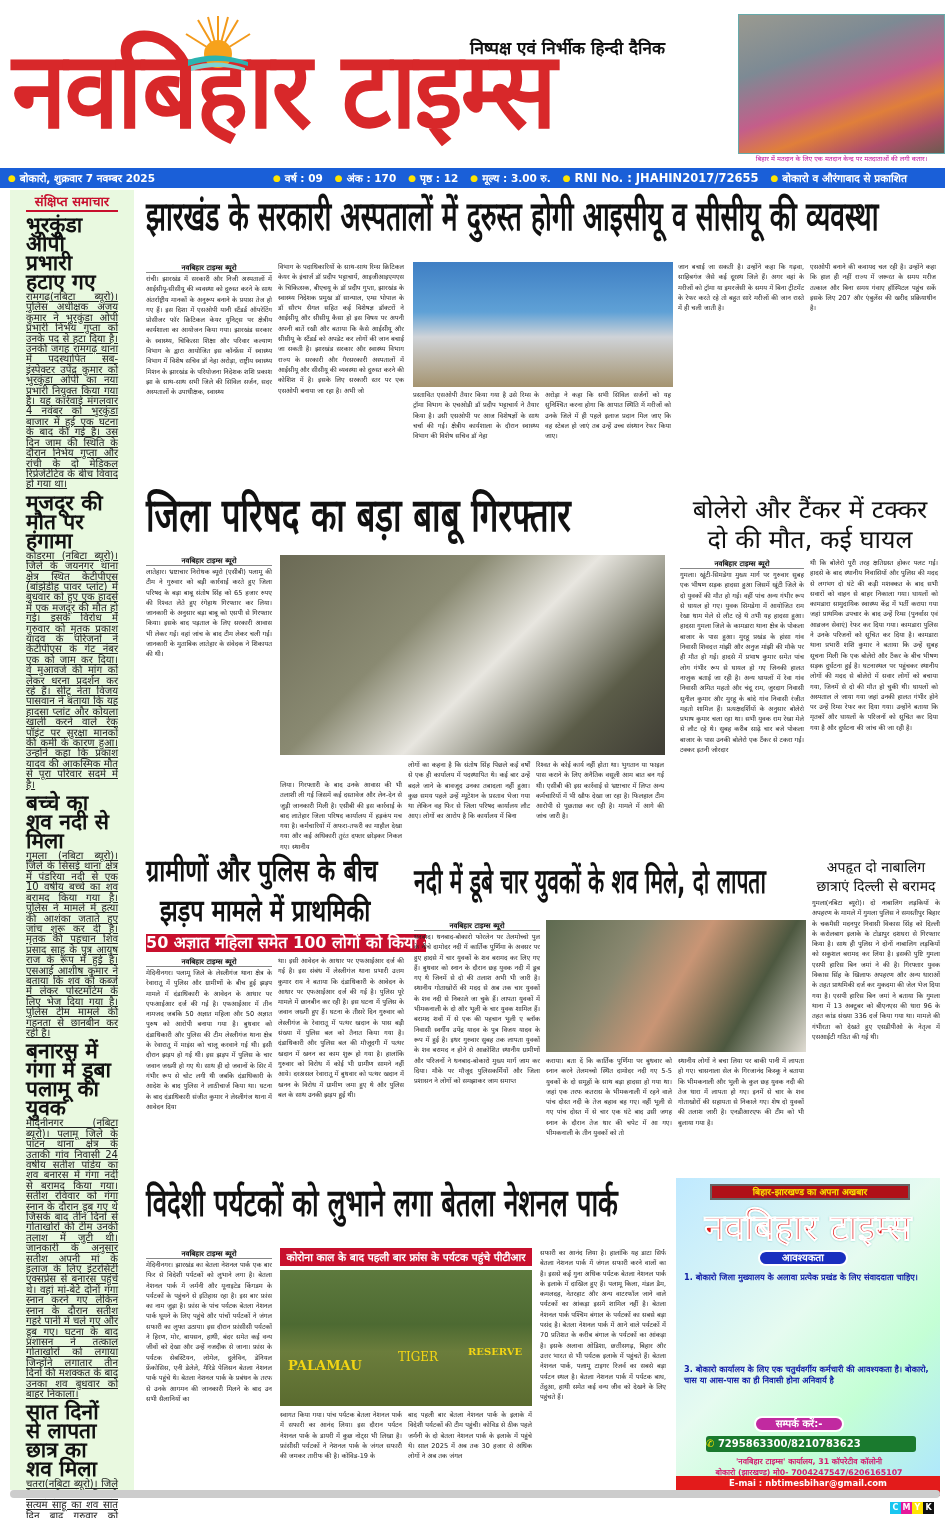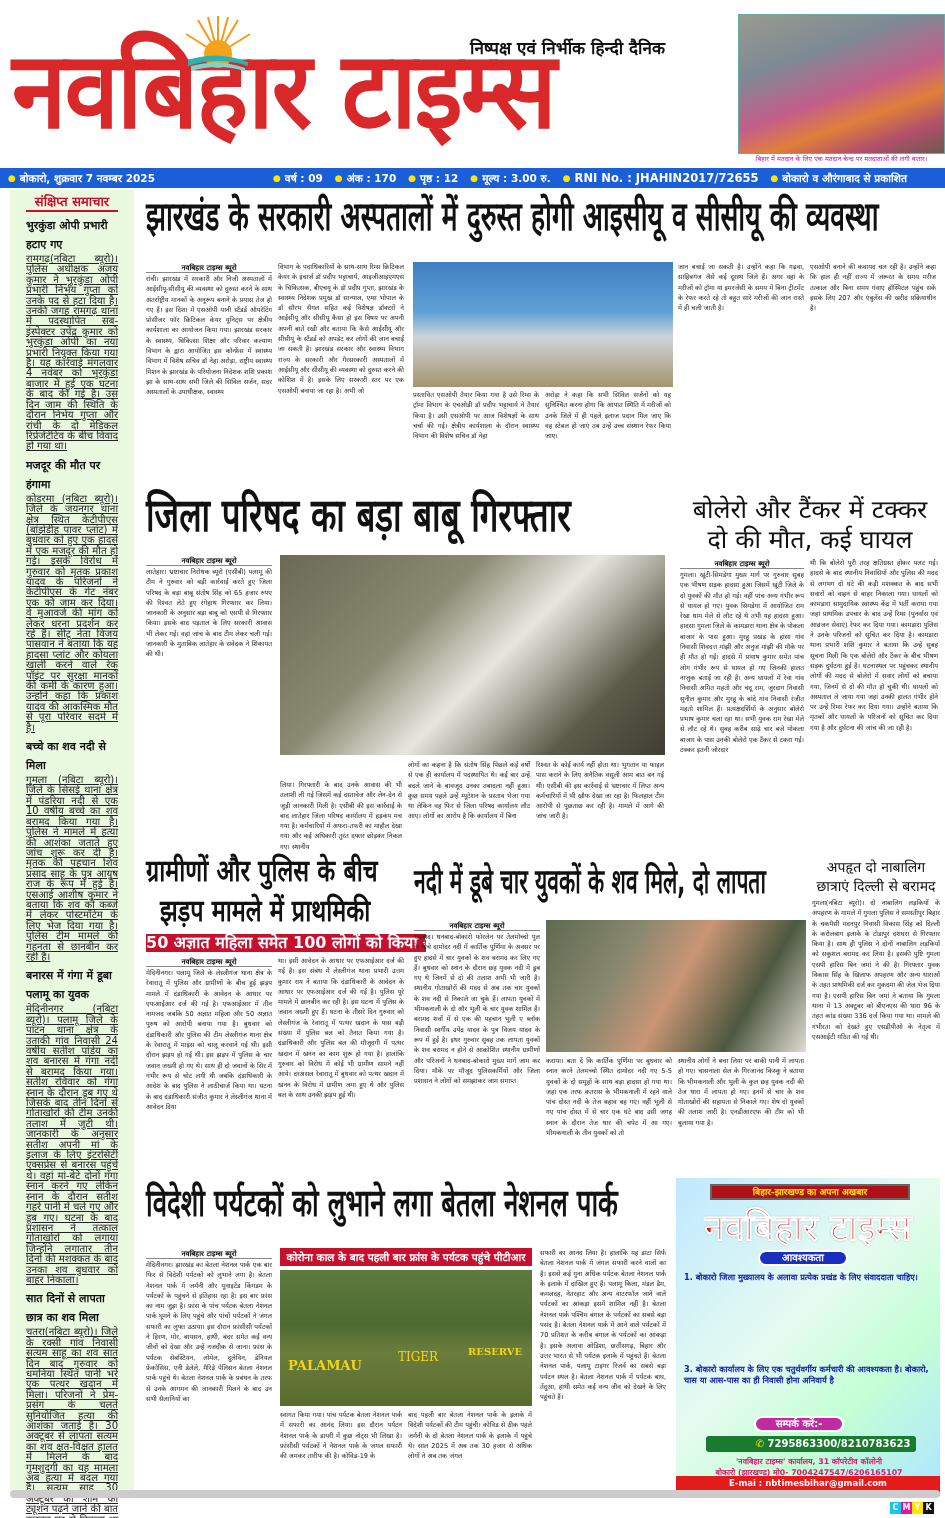--- a/index.html
+++ b/index.html
@@ -12,36 +12,36 @@
   #tagline { left: 470px; top: 36px; font-size: 17px; font-weight: bold; color: #111; }
   #top-photo { left: 738px; top: 14px; width: 207px; height: 140px; background: linear-gradient(160deg,#9a9a90 0%,#7d8a94 30%,#c45e8a 55%,#e07f3a 70%,#b04f6a 85%,#6d5a4f 100%); border: 1px solid #6aa; }
   #top-photo-caption { left: 738px; top: 154px; width: 207px; font-size: 6.5px; color: #c0129a; text-align: center; }
   
   #info-bar { left: 0; top: 168px; width: 945px; height: 20px; background: #1a5fd8; color: #fff; font-size: 10.5px; font-weight: bold; display: flex; align-items: center; padding: 0 8px; white-space: nowrap; }
   #info-bar .dot { color: #ffe400; margin: 0 4px 0 0; font-size: 9px; }
   #info-bar .seg { margin-right: 12px; }
   
   #sidebar { left: 10px; top: 190px; width: 124px; height: 1300px; background: #e9f9e0; padding: 2px 16px; }
   #sidebar-title { font-size: 13px; font-weight: bold; color: #c8102e; text-align: center; border-bottom: 2px solid #c8102e; margin-bottom: 2px; }
-  .side-head { font-size: 11px; font-weight: bold; line-height: 19px; margin-top: 4px; }
+  .side-head { font-size: 21px; font-weight: bold; line-height: 19px; margin-top: 4px; }
   .side-body { font-size: 10px; line-height: 10.4px; text-align: justify; color: #222; text-decoration: underline; }
   
   .hl { font-weight: bold; color: #111; white-space: nowrap; line-height: 1; }
   .byline { font-size: 7.2px; font-weight: bold; border-bottom: 1px solid #888; text-align: center; margin-bottom: 1px; }
   .col { font-size: 6.6px; line-height: 10.3px; text-align: justify; color: #222; }
   .photo { background: #777; }
   .redbar { background: #c8102e; color: #fff; font-weight: bold; white-space: nowrap; text-align: center; }
   
   #ad { left: 676px; top: 1178px; width: 264px; height: 312px; background: linear-gradient(135deg,#bfe9ff 0%,#e6fbf0 45%,#c4ffd5 70%,#aee6ff 100%); }
   #ad-top { position: absolute; left: 34px; top: 6px; width: 200px; height: 16px; background: #b01018; border: 2px solid #666; color: #ffe400; font-size: 9px; font-weight: bold; text-align: center; line-height: 12px; }
   #ad-logo { position: absolute; left: 8px; top: 24px; width: 248px; text-align: center; font-size: 36px; font-weight: bold; color: #e01919; -webkit-text-stroke: 1px #fff; text-shadow: 0 0 2px #3aa; }
   #ad-need { position: absolute; left: 82px; top: 72px; width: 90px; height: 16px; background: #1a2fbf; color: #fff; border-radius: 8px; border: 2px solid #fff; font-size: 10px; font-weight: bold; text-align: center; line-height: 12px; }
   .ad-item { position: absolute; left: 8px; width: 250px; font-size: 8.2px; line-height: 11px; font-weight: bold; color: #1522a8; }
   #ad-contact { position: absolute; left: 78px; top: 238px; width: 90px; height: 16px; background: #c12aa0; color: #fff; border-radius: 8px; border: 2px solid #fff; font-size: 10px; font-weight: bold; text-align: center; line-height: 12px; }
-  #ad-phone { position: absolute; left: 30px; top: 258px; width: 210px; height: 16px; background: #1a7a2e; color: #fff; font-size: 10px; font-weight: bold; text-align: center; line-height: 16px; border-radius: 3px; padding-left: 44px; }
+  #ad-phone { position: absolute; left: 30px; top: 258px; width: 210px; height: 16px; background: #1a7a2e; color: #fff; font-size: 10px; font-weight: bold; text-align: left; line-height: 16px; border-radius: 3px; }
   #ad-address { position: absolute; left: 8px; top: 278px; width: 250px; font-size: 7.8px; line-height: 11px; color: #d21b6e; font-weight: bold; text-align: center; }
   #ad-email { position: absolute; left: 0; top: 298px; width: 264px; height: 20px; background: #e31b1b; color: #fff; font-size: 8.5px; font-weight: bold; text-align: center; line-height: 14px; }
   
   #footer-strip { left: 10px; top: 1490px; width: 930px; height: 8px; background: #ccc; border-radius: 4px; }
   .cmyk { position: absolute; top: 1502px; width: 11px; height: 12px; font-size: 8px; color: #fff; text-align: center; line-height: 12px; font-weight: bold; }
 </style>
 </head>
 <body>
 
 <div id="masthead" class="abs">

